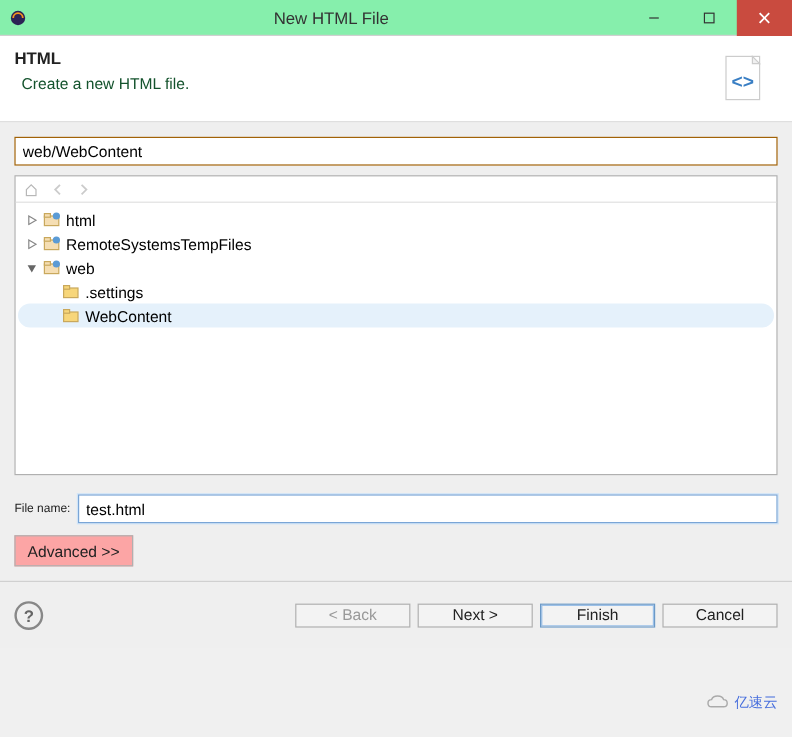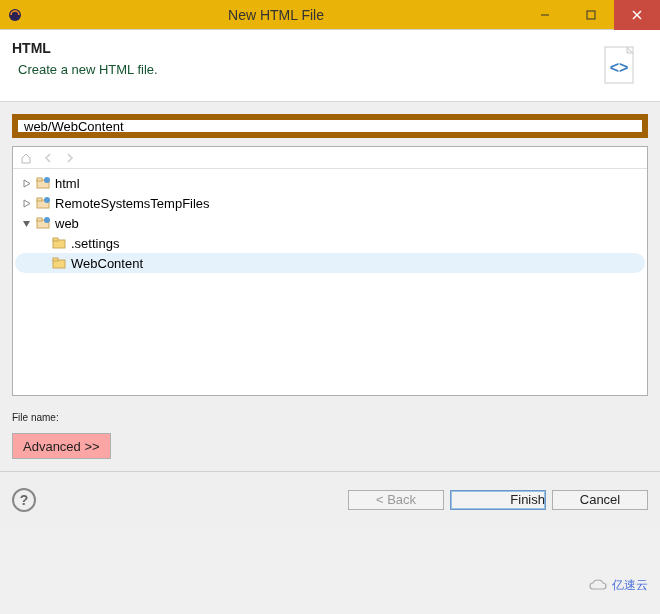--- a/index.html
+++ b/index.html
@@ -1,34 +1,34 @@
 <!DOCTYPE html>
 <html><head>
 <meta charset="utf-8">
 <style>
 * { box-sizing: border-box; margin: 0; padding: 0; font-family: "Segoe UI", Tahoma, sans-serif; }
 body { width: 660px; height: 614px; background: #f0f0f0; overflow: hidden; }
 
-.titlebar { height: 30px; background: #eab308; display: flex; align-items: center; border-bottom: 1px solid #d0d0d0; }
+.titlebar { height: 30px; background: #86efac; display: flex; align-items: center; border-bottom: 1px solid #d0d0d0; }
 .titlebar-icon { width: 30px; height: 30px; display: flex; align-items: center; justify-content: center; }
 .titlebar-title { flex: 1; text-align: center; font-size: 14px; color: #333; font-weight: 400; }
 .titlebar-buttons { display: flex; }
 .titlebar-btn { width: 46px; height: 30px; display: flex; align-items: center; justify-content: center; font-size: 13px; color: #333; }
 .titlebar-btn.close { background: #c94b3f; color: #fff; }
 .titlebar-btn.close svg { stroke: #fff; }
 
 .banner { background: #fff; height: 72px; display: flex; align-items: flex-start; padding: 10px 12px; border-bottom: 1px solid #d8d8d8; }
 .banner-text { flex: 1; }
 .banner-title { font-size: 14px; font-weight: 600; color: #222; margin-bottom: 6px; }
 .banner-desc { font-size: 13px; color: #14532d; margin-left: 6px; }
 .banner-icon { width: 52px; height: 52px; display: flex; align-items: center; justify-content: center; }
 
 .content { padding: 12px; background: #efefef; }
 .field-label { font-size: 13px; color: #222; margin-bottom: 4px; display: block; }
-.text-input { width: 100%; height: 24px; border: 6px solid #a16207; background: #fff; padding: 0 6px; font-size: 13px; outline: none; }
+.text-input { width: 100%; height: 24px; border: 1px solid #a16207; background: #fff; padding: 0 6px; font-size: 13px; outline: none; }
 
 .tree-box { border: 1px solid #b0b0b0; background: #fff; margin-top: 8px; height: 250px; }
 .tree-toolbar { height: 22px; border-bottom: 1px solid #e0e0e0; display: flex; align-items: center; gap: 4px; padding: 0 4px; }
 .tree-tb-btn { width: 18px; height: 18px; display: flex; align-items: center; justify-content: center; opacity: 0.6; cursor: default; }
 .tree-body { padding: 4px 2px; font-size: 13px; }
 .tree-row { display: flex; align-items: center; height: 20px; padding: 0 2px; cursor: default; }
 .tree-row.indent-0 { padding-left: 4px; }
 .tree-row.indent-1 { padding-left: 20px; }
 .tree-arrow { width: 14px; height: 14px; display: flex; align-items: center; justify-content: center; margin-right: 2px; }
 .tree-icon { width: 16px; height: 16px; margin-right: 4px; display: inline-flex; align-items: center; justify-content: center; }
@@ -38,21 +38,21 @@
 .filename-row label { font-size: 10px; color: #222; white-space: nowrap; }
 .filename-input { flex: 1; height: 24px; border: 1px solid #7aa5d6; box-shadow: 0 0 0 1px #cfe4f8; background: #fff; padding: 0 6px; font-size: 13px; outline: none; }
 
 .advanced-btn { margin-top: 10px; height: 26px; background: #fca5a5; border: 1px solid #b0b0b0; padding: 0 10px; font-size: 13px; color: #222; cursor: pointer; }
 
 .footer { border-top: 1px solid #d0d0d0; background: #efefef; height: 56px; display: flex; align-items: center; padding: 0 12px; }
 .help-btn { width: 24px; height: 24px; border: 2px solid #888; border-radius: 50%; display: flex; align-items: center; justify-content: center; font-size: 14px; color: #666; font-weight: 600; cursor: pointer; }
 .footer-spacer { flex: 1; }
 .footer-btn { width: 96px; height: 20px; border: 1px solid #b0b0b0; background: #f3f3f3; font-size: 13px; color: #222; margin-left: 6px; cursor: pointer; }
 .footer-btn.disabled { color: #999; cursor: default; }
-.footer-btn.primary { border: 1px solid #6b99c7; box-shadow: 0 0 0 1px #9bc0e8 inset; text-align: right; }
+.footer-btn.primary { border: 1px solid #6b99c7; box-shadow: 0 0 0 1px #9bc0e8 inset; }
 
 .watermark { position: absolute; right: 12px; bottom: 20px; font-size: 12px; color: #1d4ed8; opacity: 0.8; pointer-events: none; display: flex; align-items: center; gap: 4px; }
 </style>
 </head>
 <body>
 
 <div class="titlebar">
   <div class="titlebar-icon">
     <svg width="16" height="16" viewBox="0 0 16 16">
         <circle cx="8" cy="8" r="6" fill="#2c2255"></circle>
@@ -179,29 +179,31 @@
               <rect x="2" y="3" width="5" height="3" fill="#f7d67a" stroke="#c9a85c"></rect>
             </svg>
           </span>
           <span>WebContent</span>
         </div>
       </div>
   </div>
 
   <div class="filename-row">
     <label>File name:</label>
+    <input class="filename-input" type="text" value="test.html" style="">
   </div>
 
   <button class="advanced-btn">Advanced &gt;&gt;</button>
 </div>
 
 <div class="footer">
   <div class="help-btn">?</div>
   <div class="footer-spacer"></div>
   <button class="footer-btn disabled">&lt; Back</button>
+  <button class="footer-btn">Next &gt;</button>
   <button class="footer-btn primary">Finish</button>
   <button class="footer-btn">Cancel</button>
 </div>
 
 <div class="watermark">
   <svg width="20" height="14" viewBox="0 0 20 14">
       <path d="M 5 10 Q 2 10 2 7 Q 2 4 5 4 Q 6 1 10 1 Q 14 1 15 4 Q 18 4 18 7 Q 18 10 15 10 Z" fill="none" stroke="#999" stroke-width="1.2"></path>
     </svg>
   <span>亿速云</span>
 </div>

